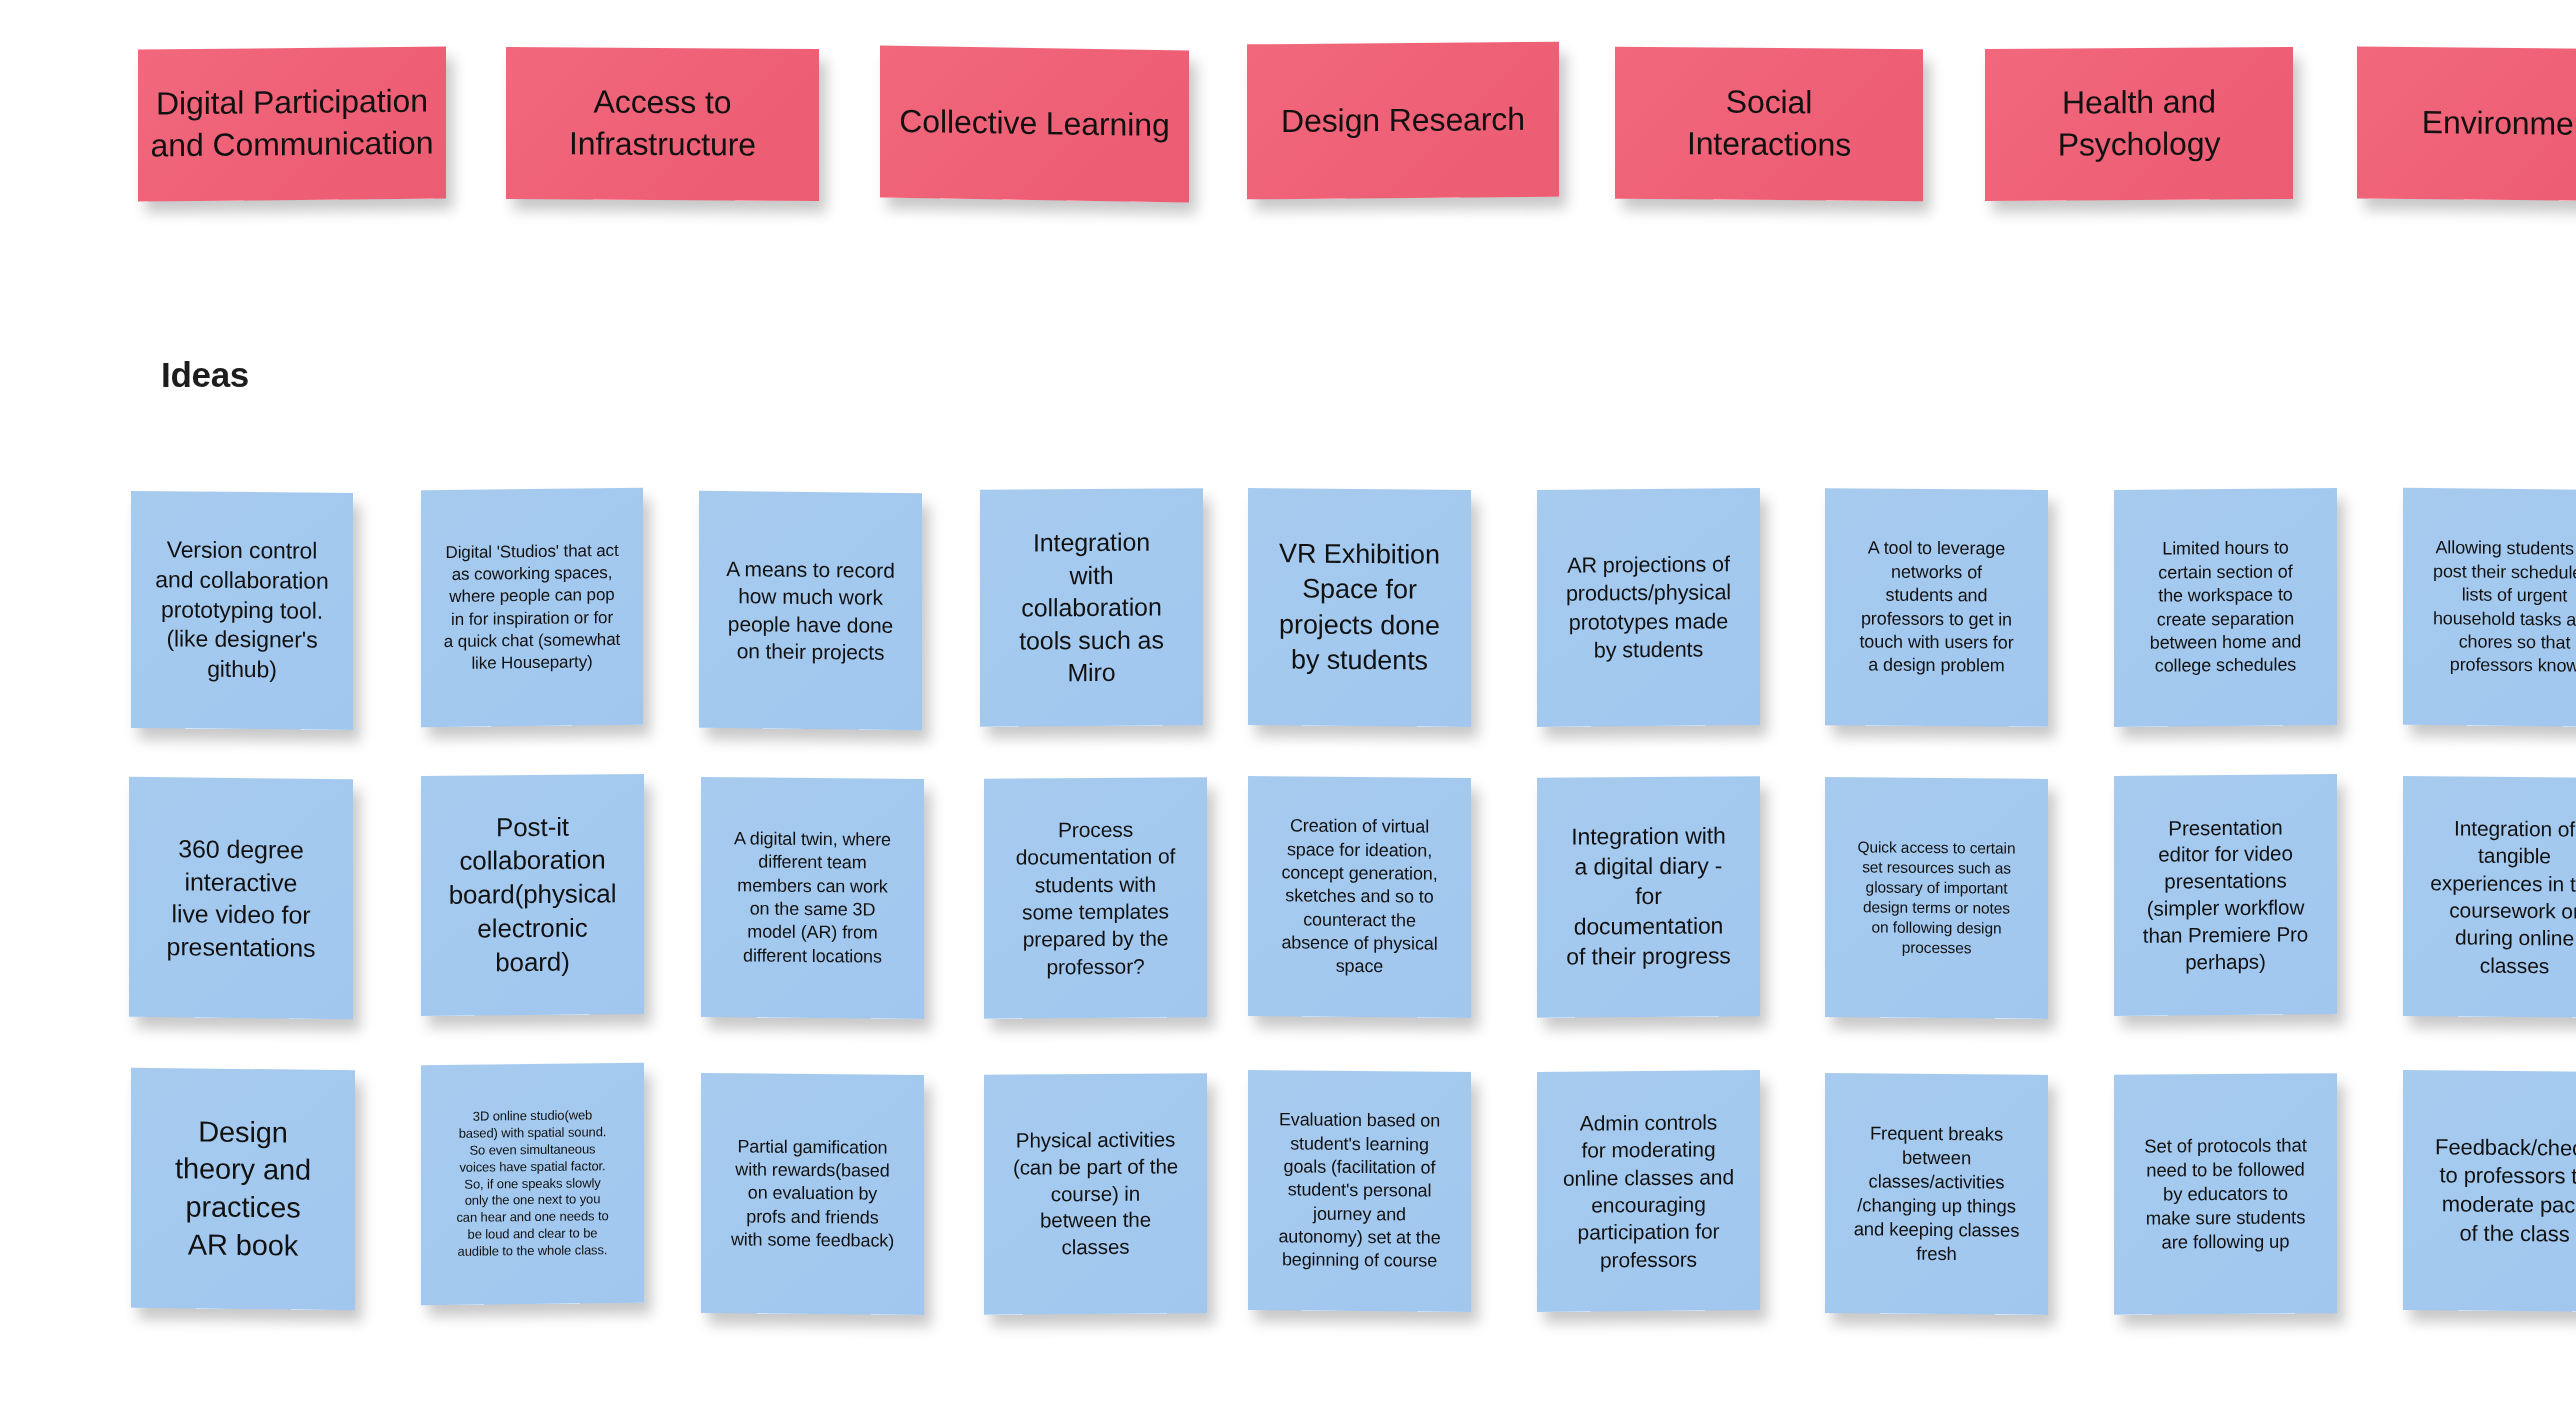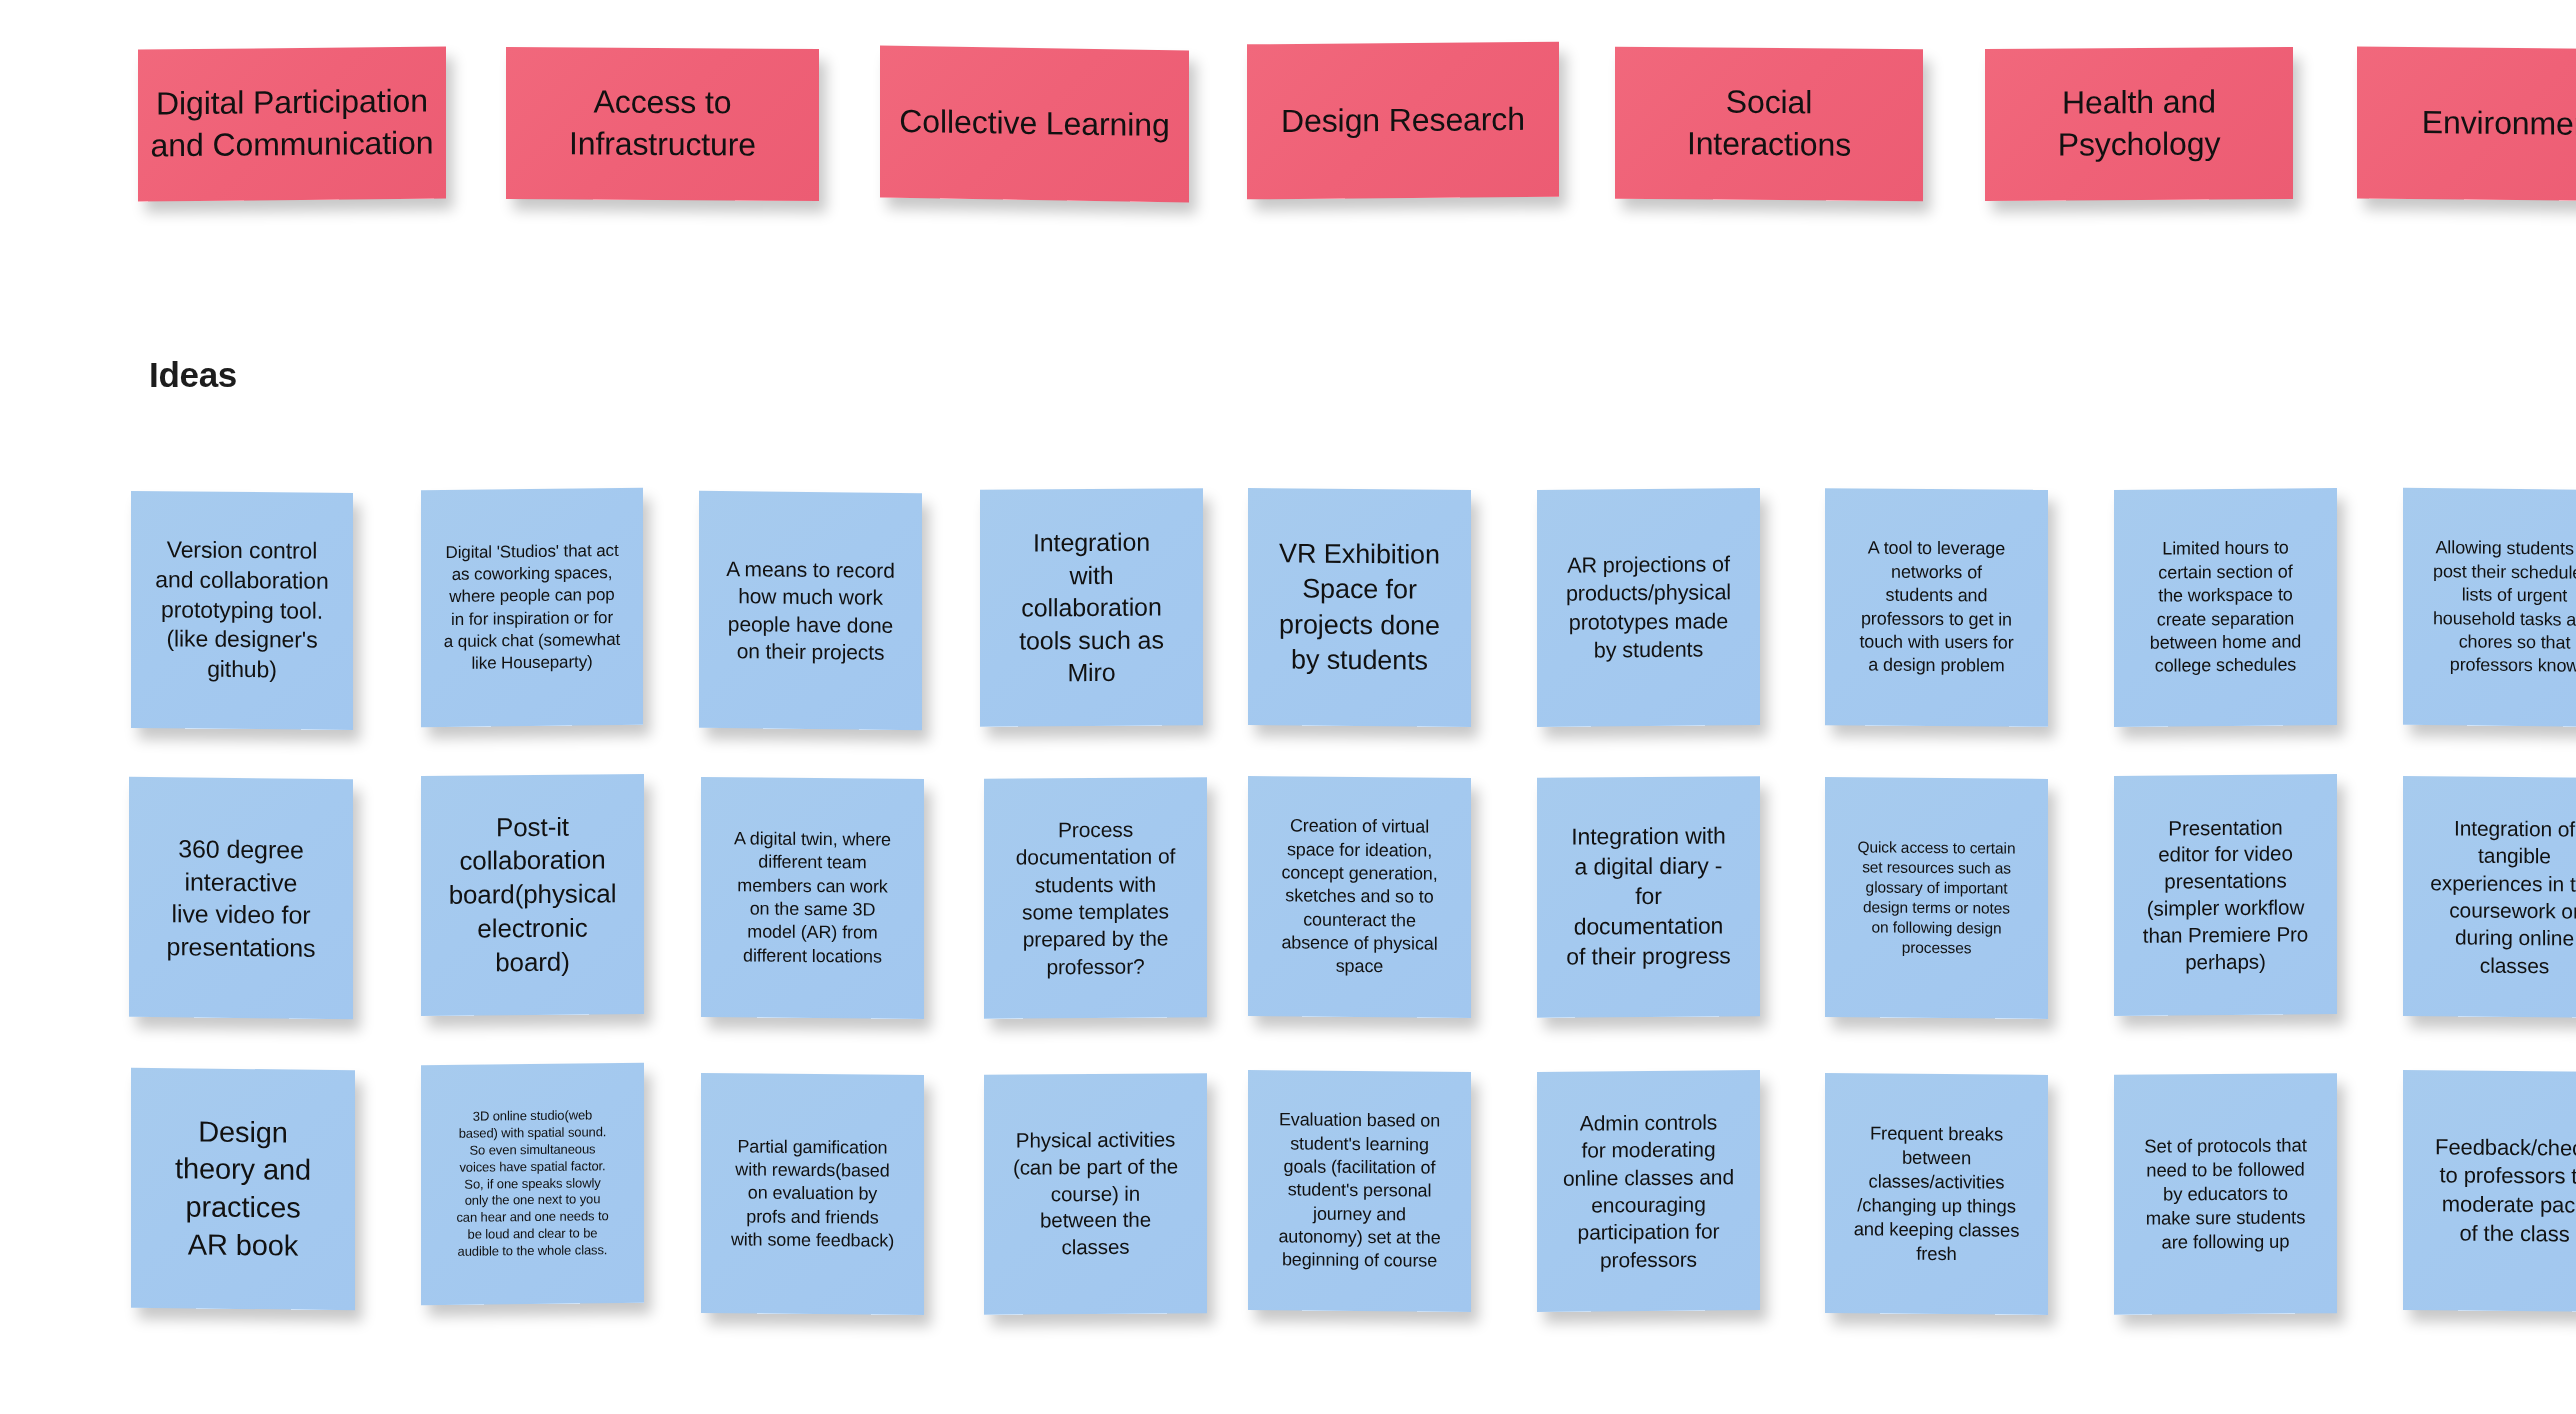--- a/index.html
+++ b/index.html
@@ -50,21 +50,21 @@
   }
 
   .note .txt {
     display: block;
     width: 100%;
   }
 
   
   #ideas-heading {
     position: absolute;
-    left: 149px;
+    left: 161px;
     top: 355px;
     font-size: 35px;
     font-weight: bold;
     color: #1d1d1d;
     font-family: "Liberation Sans", sans-serif;
     font-stretch: condensed;
     letter-spacing: -0.3px;
   }
 </style>
 </head>

